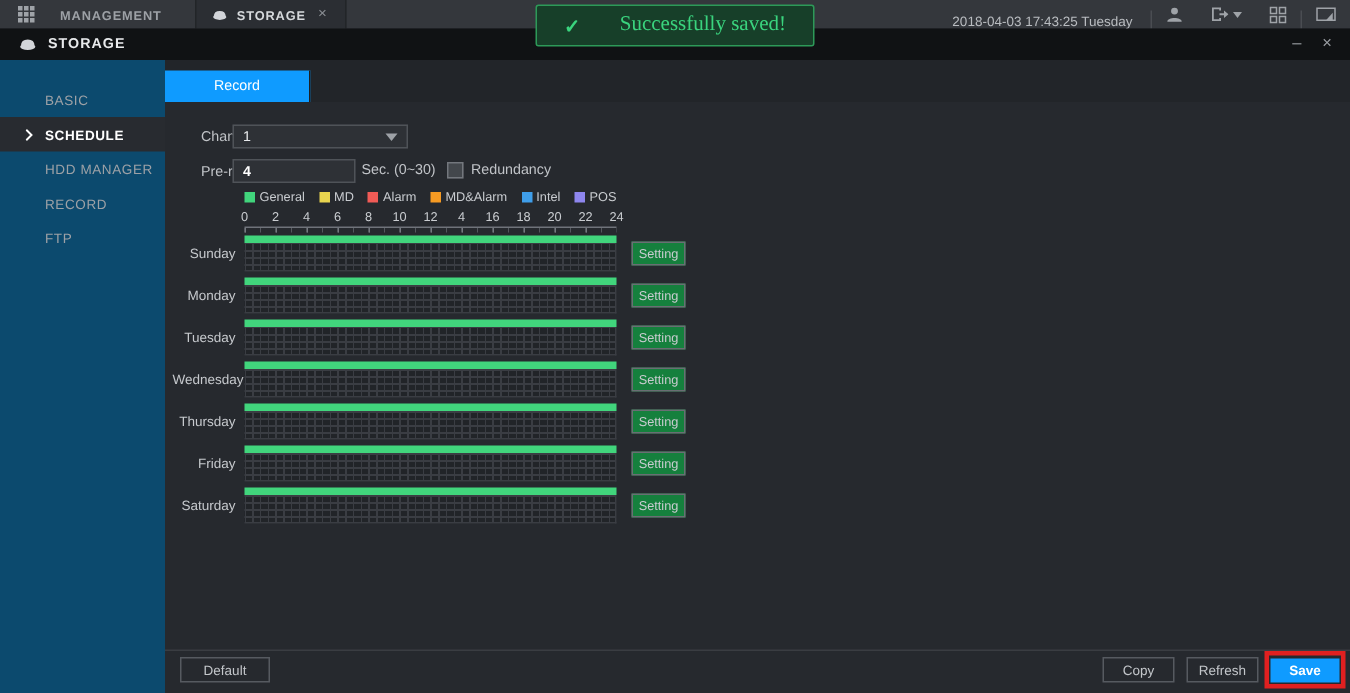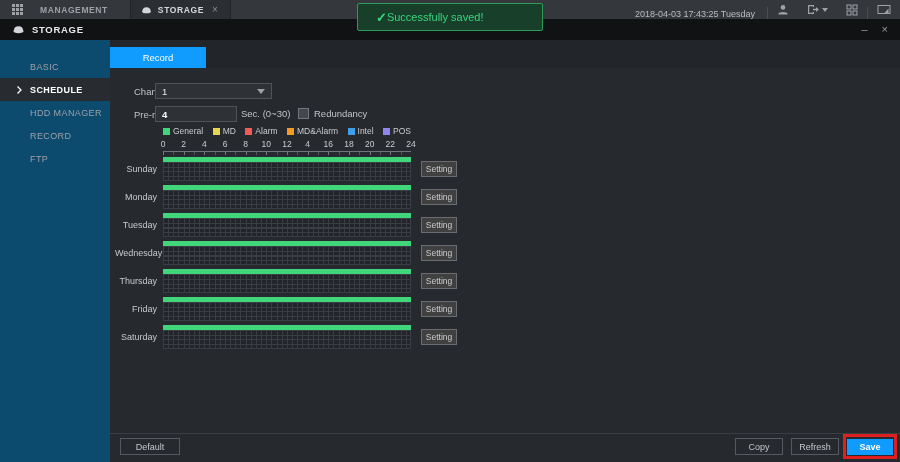--- a/index.html
+++ b/index.html
@@ -68,35 +68,35 @@
   .days { position:absolute; left:5px; top:117px; }
   .day-row { display:flex; align-items:center; height:24px; margin-bottom:4px; }
   .day-label { width:42px; margin-right:6px; text-align:right; font-size:9px; color:#c6c9cd; }
   .day-timeline { width:248px; height:24px; }
   .day-bar { height:5px; width:100%; }
   .day-grid { height:19px; background-color:#212428;
     background-image:
       repeating-linear-gradient(to right, #3a3d43 0 1px, transparent 1px 5.166px),
       repeating-linear-gradient(to bottom, #3a3d43 0 1px, transparent 1px 4.75px);
     border-right:1px solid #3a3d43; border-bottom:1px solid #3a3d43; }
-  .setting-btn { margin-left:10px; width:36px; height:16px; background:#404040; border:1px solid #6a6e74; color:#c9ccd0; font-size:8.5px; font-family:"Liberation Sans", sans-serif; cursor:default;text-align:center; }
+  .setting-btn { margin-left:10px; width:36px; height:16px; background:#15803d; border:1px solid #6a6e74; color:#c9ccd0; font-size:8.5px; font-family:"Liberation Sans", sans-serif; cursor:default;text-align:center; }
 
   
   .footer-line { position:absolute; left:0; top:393px; width:790px; height:1px; background:#3a3d42; }
   .btn { position:absolute; height:17px; background:transparent; border:1px solid #565a60; color:#c3c6ca; font-size:9px; font-family:"Liberation Sans", sans-serif; cursor:default; }
   .btn-default { left:10px; top:398px; width:60px; }
   .btn-copy { left:625px; top:398px; width:48px; }
   .btn-refresh { left:681px; top:398px; width:48px; }
   .save-highlight { position:absolute; left:733px; top:394px; width:54px; height:25px; border:3px solid #e02020; display:flex; align-items:center; justify-content:center; }
   .btn-save { width:46px; height:16px; background:#0f9bff; border:none; color:#ffffff; font-size:9px; font-weight:bold; font-family:"Liberation Sans", sans-serif; cursor:default; }
 
   
   .toast { position:absolute; left:357px; top:3px; width:186px; height:28px; background:#173f29; border:1px solid #2d9a58; border-radius:2px; display:flex; align-items:center; z-index:10; }
   .toast .check-icon { color:#3ad47e; font-size:13px; font-weight:bold; margin-left:18px; }
-  .toast .toast-msg { flex:1; text-align:left; font-size:11px; color:#3ad47e; padding-right:18px; }
+  .toast .toast-msg { flex:1; text-align:right; font-size:14px; color:#3ad47e; padding-right:18px;font-family:Liberation Serif, serif; }
 
   svg { display:block; }
 </style>
 </head>
 <body>
 
 <div id="frame">
 
   <div class="topbar">
     <div class="apps-btn">

